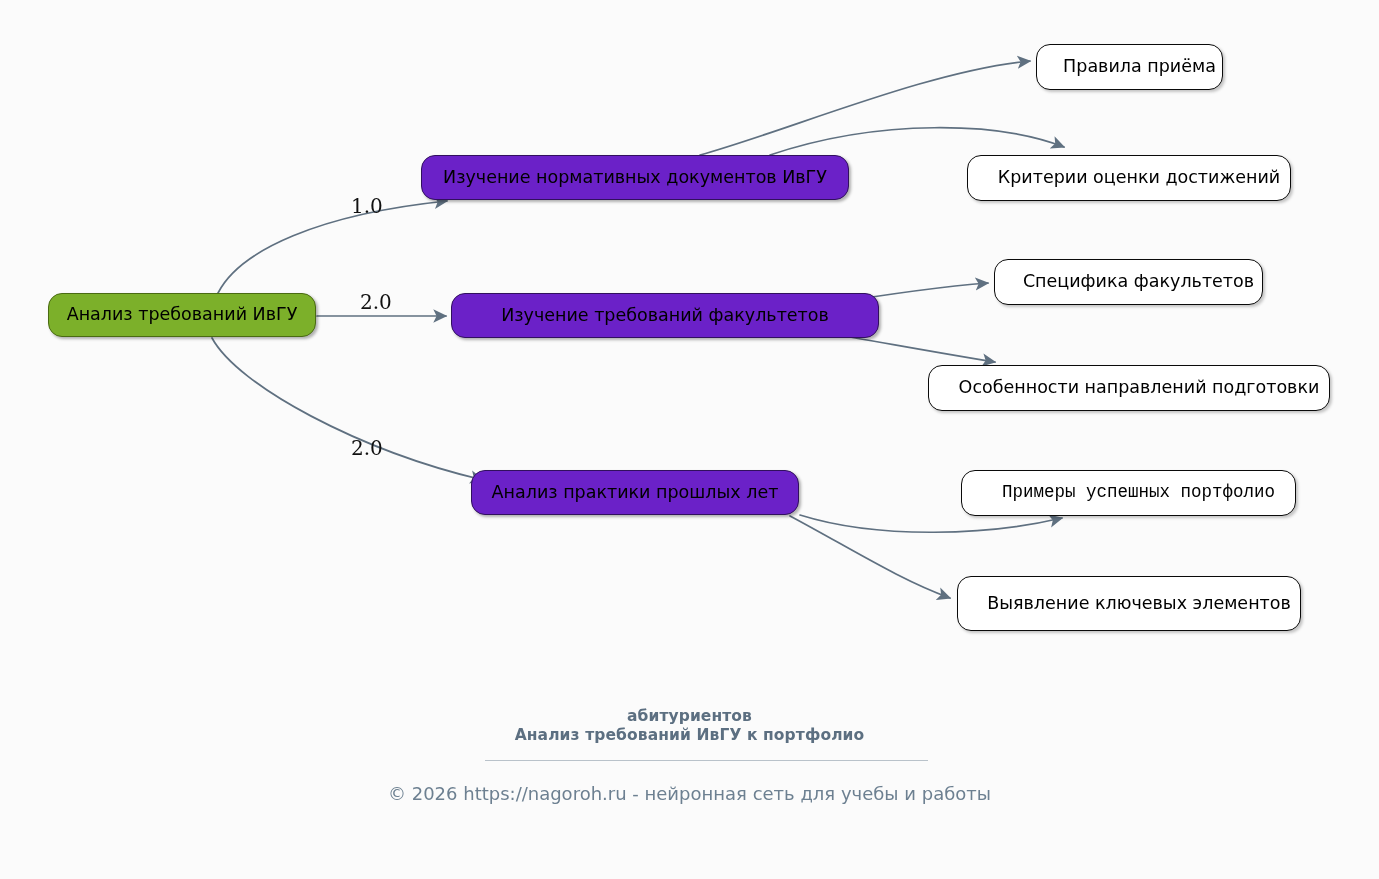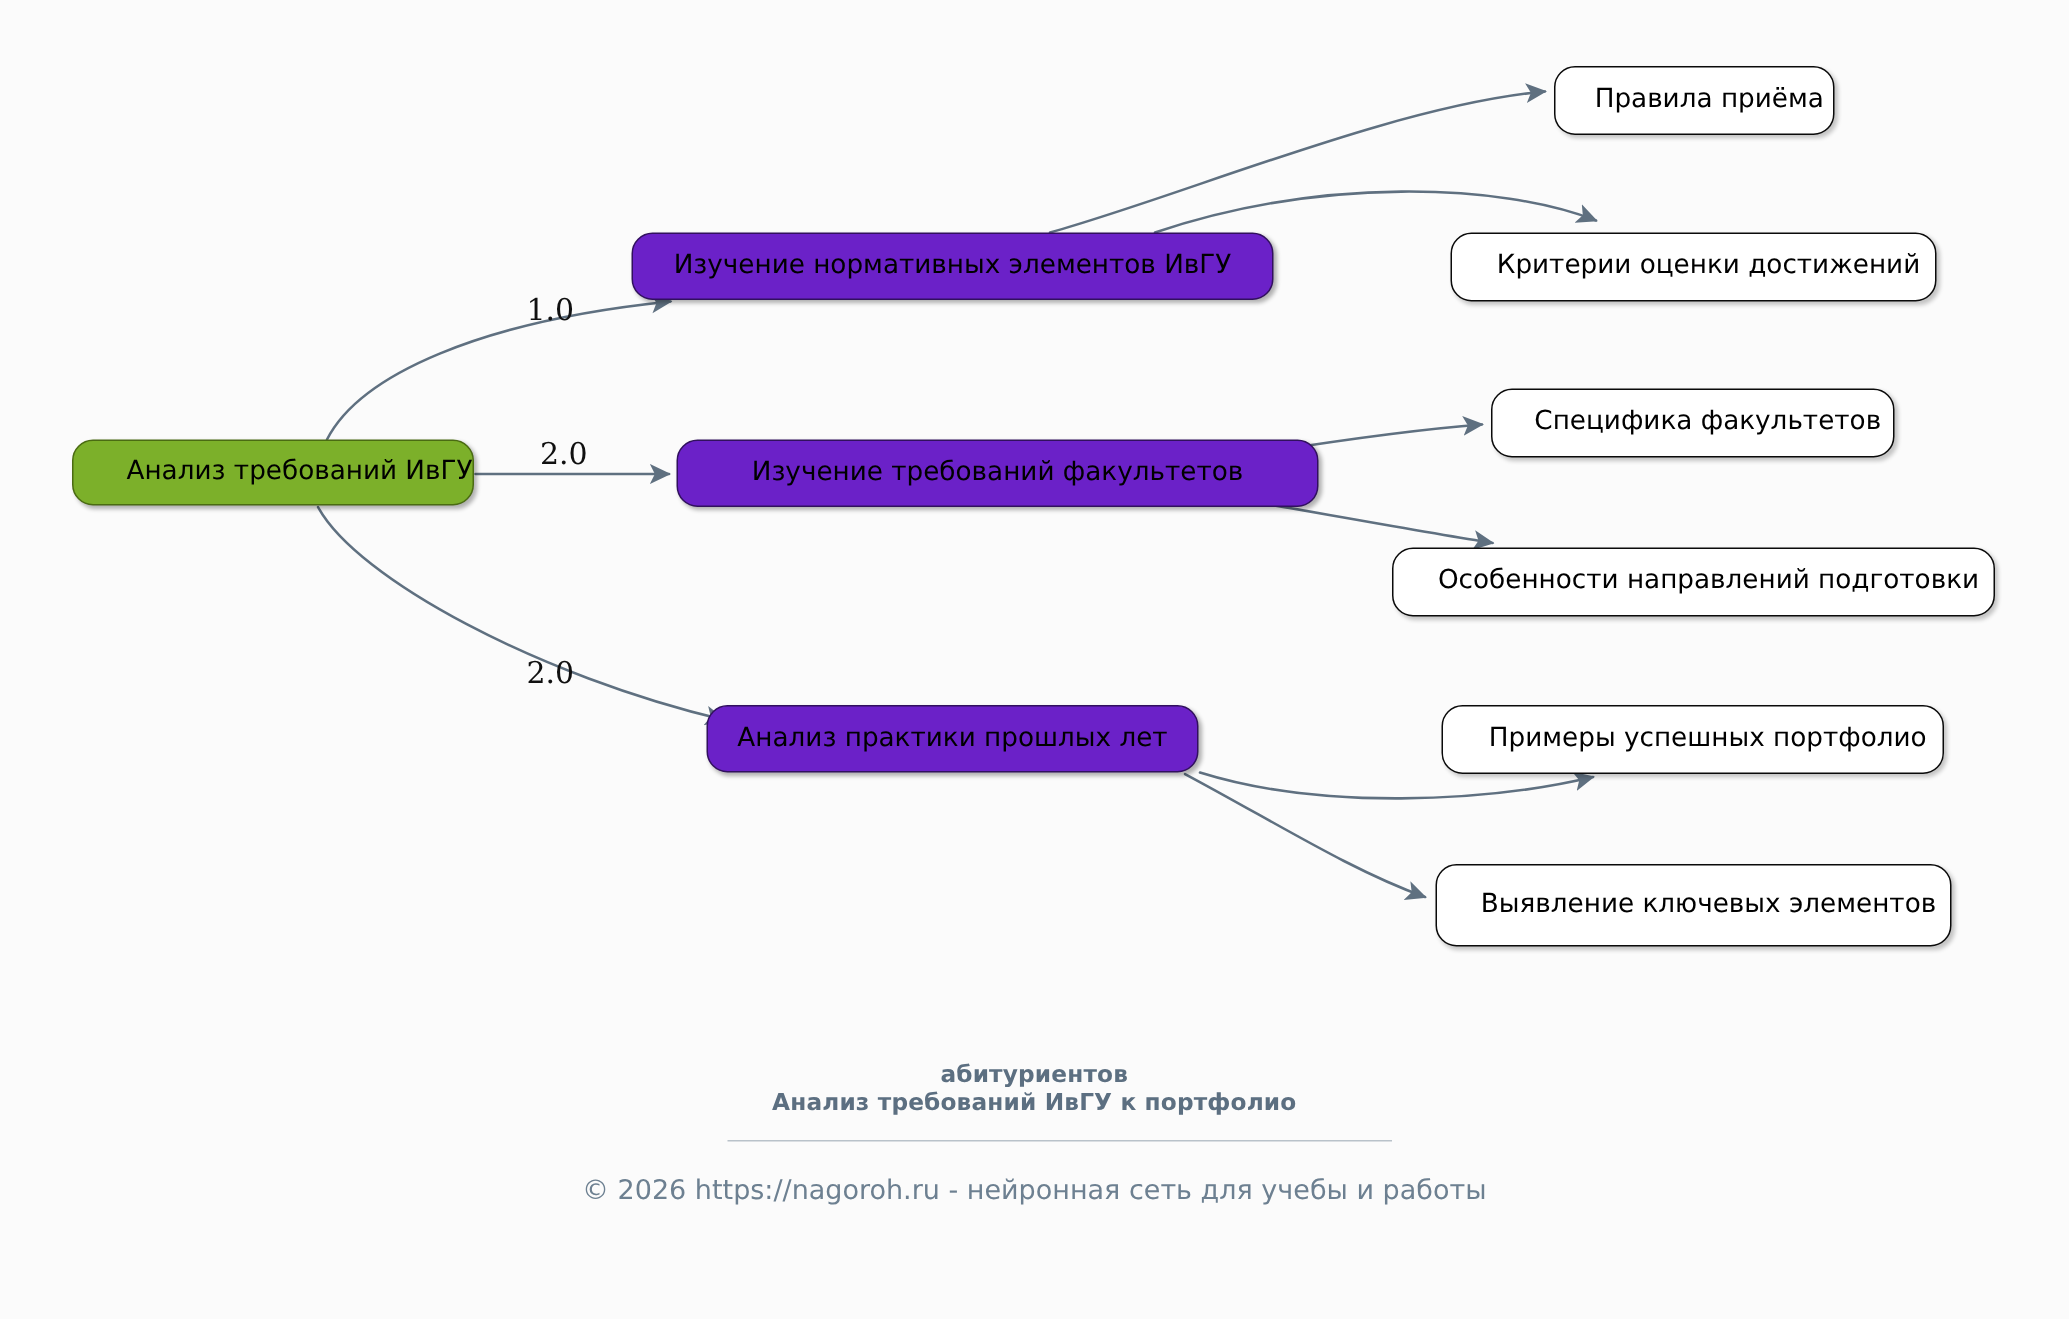--- a/index.html
+++ b/index.html
@@ -33,21 +33,20 @@
     white-space: nowrap;
     border-radius: 14px;
     font-size: 17.5px;
     line-height: 1;
     color: #000000;
   }
   .node-root {
     background: #7cb02a;
     border: 1.3px solid #4a6b12;
     box-shadow: 2px 2px 3px rgba(0,0,0,0.30);
-    justify-content: flex-end;
   }
   .node-branch {
     background: #6b21c8;
     border: 1.3px solid #31105e;
     box-shadow: 2px 2px 3px rgba(0,0,0,0.30);
   }
   .node-leaf {
     background: #ffffff;
     border: 1.4px solid #0a0a0a;
     box-shadow: 2px 2px 3px rgba(0,0,0,0.22);
@@ -117,41 +116,41 @@
         <path d="M 800,515 C 880,540 990,535 1062,518"></path>
         <path d="M 790,516 C 850,548 900,580 950,598"></path>
       </g>
   </svg>
 
   <div id="nodes">
       <div class="node node-root" style="left: 48px; top: 293px; width: 268px; height: 44px;">
         <span>Анализ требований ИвГУ</span>
       </div>
       <div class="node node-branch" style="left: 421px; top: 155px; width: 428px; height: 45px;">
-        <span>Изучение нормативных элементов ИвГУ</span>
+        <span>Изучение нормативных документов ИвГУ</span>
       </div>
       <div class="node node-leaf" style="left: 1036px; top: 44px; width: 187px; height: 46px;">
         <span>Правила приёма</span>
       </div>
       <div class="node node-leaf" style="left: 967px; top: 155px; width: 324px; height: 46px;">
         <span>Критерии оценки достижений</span>
       </div>
       <div class="node node-branch" style="left: 451px; top: 293px; width: 428px; height: 45px;">
         <span>Изучение требований факультетов</span>
       </div>
       <div class="node node-leaf" style="left: 994px; top: 259px; width: 269px; height: 46px;">
         <span>Специфика факультетов</span>
       </div>
       <div class="node node-leaf" style="left: 928px; top: 365px; width: 402px; height: 46px;">
         <span>Особенности направлений подготовки</span>
       </div>
       <div class="node node-branch" style="left: 471px; top: 470px; width: 328px; height: 45px;">
         <span>Анализ практики прошлых лет</span>
       </div>
-      <div class="node node-leaf" style="left: 961px; top: 470px; width: 335px; height: 46px;">
+      <div class="node node-leaf" style="left: 961px; top: 470px; width: 335px; height: 46px; font-family: Liberation Mono, monospace;">
         <span>Примеры успешных портфолио</span>
       </div>
       <div class="node node-leaf" style="left: 957px; top: 576px; width: 344px; height: 55px;">
         <span>Выявление ключевых элементов</span>
       </div>
     </div>
   <div id="edge-labels">
       <div class="edge-label" style="left: 351px; top: 196px;">1.0</div>
       <div class="edge-label" style="left: 360px; top: 292px;">2.0</div>
       <div class="edge-label" style="left: 351px; top: 438px;">2.0</div>

